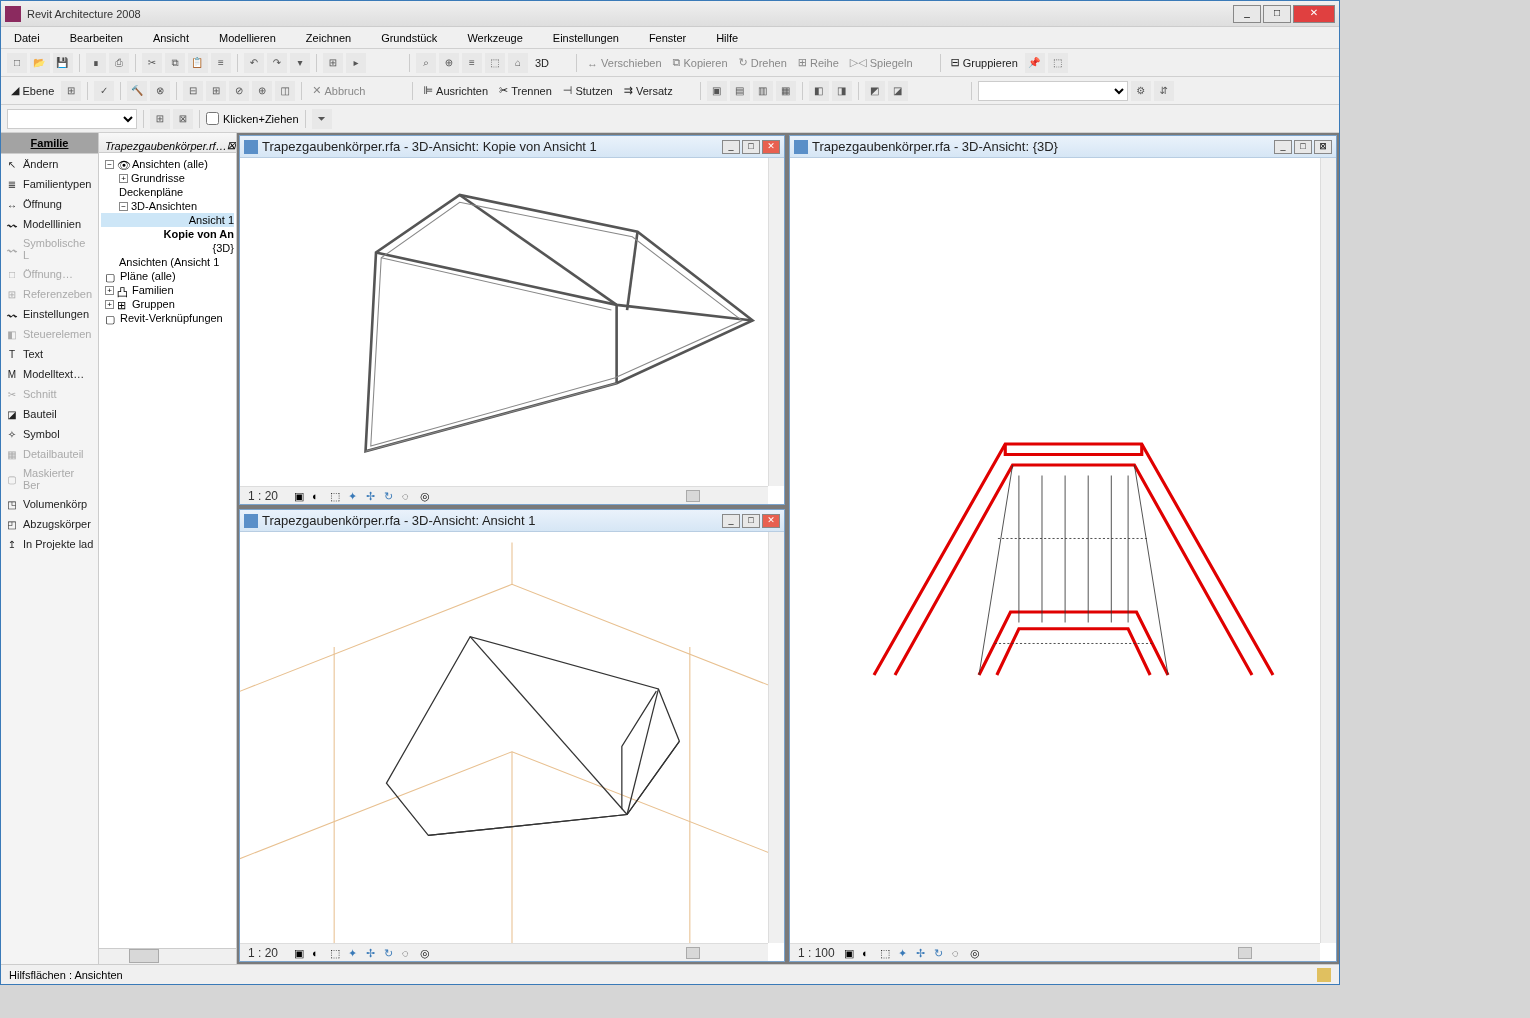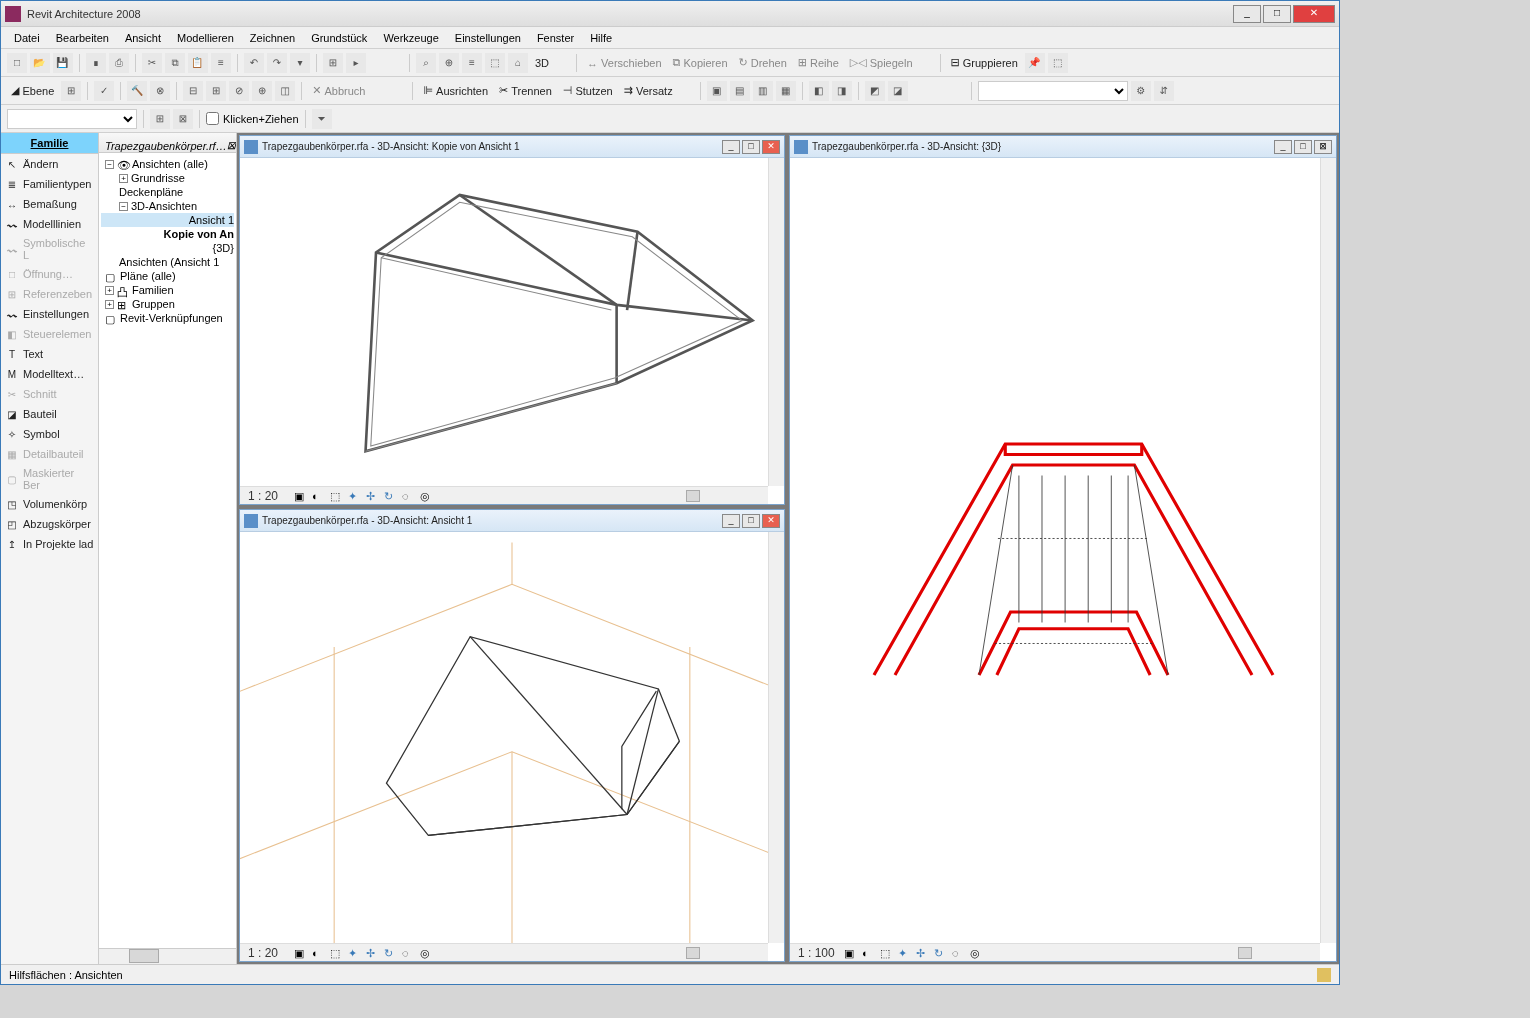--- a/index.html
+++ b/index.html
@@ -6,35 +6,35 @@
 body { background: #d6d6d6; width: 1530px; height: 1018px; overflow: hidden; }
 
 .window-frame { width: 1340px; height: 985px; background: #fff; border: 1px solid #3a7ab8; display: flex; flex-direction: column; position: relative; }
 .titlebar { height: 26px; background: linear-gradient(#f0f0f0, #dedede); display: flex; align-items: center; padding: 0 4px; border-bottom: 1px solid #ccc; }
 .titlebar .app-icon { width: 16px; height: 16px; background: #8b2a5f; margin-right: 6px; }
 .titlebar .title { flex: 1; color: #333; }
 .win-controls { display: flex; gap: 2px; }
 .win-btn { width: 28px; height: 18px; border: 1px solid #888; background: #e8e8e8; font-size: 10px; text-align: center; line-height: 14px; }
 .win-btn.close { background: #e04040; color: #fff; width: 42px; }
 
-.menubar { height: 22px; background: #f0f0f0; display: flex; align-items: center; padding: 0 6px; gap: 2px; border-bottom: 1px solid #d0d0d0; }
+.menubar { height: 22px; background: #f0f0f0; display: flex; align-items: center; padding: 0 6px; gap: 16px; border-bottom: 1px solid #d0d0d0; }
 .menubar span { padding: 2px 7px; cursor: default; }
 
 .toolbar-row { height: 28px; background: #f0f0f0; border-bottom: 1px solid #d0d0d0; display: flex; align-items: center; padding: 0 6px; gap: 3px; }
 .tb-btn { width: 20px; height: 20px; border: 1px solid transparent; background: #e8e8e8; display: inline-flex; align-items: center; justify-content: center; font-size: 10px; color: #555; }
 .tb-sep { width: 1px; height: 18px; background: #ccc; margin: 0 3px; }
 .tb-label { color: #888; padding: 0 4px; display: inline-flex; align-items: center; gap: 3px; }
 .tb-label.active { color: #222; }
 .tb-select { height: 20px; border: 1px solid #ccc; background: #fff; min-width: 130px; }
 .tb-input-wide { height: 20px; border: 1px solid #ccc; background: #fff; width: 150px; }
 
 .main-area { flex: 1; display: flex; overflow: hidden; }
 
 .design-bar { width: 98px; background: #f4f4f4; border-right: 1px solid #ccc; display: flex; flex-direction: column; }
-.design-bar .header { font-weight: bold; text-align: center; padding: 4px; border-bottom: 1px solid #ccc; background: #7dd3fc; text-decoration: underline; }
+.design-bar .header { font-weight: bold; text-align: center; padding: 4px; border-bottom: 1px solid #ccc; background: #a3a3a3; text-decoration: underline; }
 .db-item { display: flex; align-items: center; gap: 4px; padding: 3px 4px; color: #222; }
 .db-item.disabled { color: #aaa; }
 .db-item .icn { width: 14px; height: 14px; display: inline-flex; align-items: center; justify-content: center; font-size: 10px; }
 
 .project-browser { width: 138px; background: #fff; border-right: 1px solid #ccc; display: flex; flex-direction: column; }
 .pb-tab { height: 20px; background: linear-gradient(#f8f8f8,#e8e8e8); border-bottom: 1px solid #ccc; display: flex; align-items: flex-end; padding: 0 6px; font-size: 10px; overflow: hidden; white-space: nowrap; font-style: italic; }
 .pb-tree { flex: 1; padding: 4px 2px; overflow: auto; }
 .tree-node { padding: 1px 0 1px 4px; display: flex; align-items: center; gap: 3px; white-space: nowrap; }
 .tree-node.l1 { padding-left: 18px; }
 .tree-node.l2 { padding-left: 32px; justify-content: flex-end; }
@@ -46,21 +46,21 @@
 .pb-scroll .thumb { position: absolute; left: 30px; width: 30px; height: 14px; background: #d8d8d8; border: 1px solid #aaa; top: 0; }
 
 .mdi-area { flex: 1; background: #7a7a7a; padding: 2px; display: flex; gap: 4px; overflow: hidden; }
 .mdi-col { display: flex; flex-direction: column; gap: 4px; }
 .mdi-col.left { width: 546px; }
 .mdi-col.right { flex: 1; }
 
 .child-window { background: #fff; border: 1px solid #7aa3cc; display: flex; flex-direction: column; }
 .child-titlebar { height: 22px; background: linear-gradient(#eaf2fb,#d6e6f5); display: flex; align-items: center; padding: 0 4px; gap: 4px; border-bottom: 1px solid #b8cde2; }
 .child-titlebar .cicon { width: 14px; height: 14px; background: #5a8fc8; }
-.child-titlebar .ctitle { flex: 1; font-size: 10px; color: #222; overflow: hidden; white-space: nowrap; }
+.child-titlebar .ctitle { flex: 1; font-size: 13px; color: #222; overflow: hidden; white-space: nowrap; }
 .child-titlebar .cbtns { display: flex; gap: 2px; }
 .cbtn { width: 18px; height: 14px; border: 1px solid #888; background: #e8e8e8; font-size: 9px; text-align: center; line-height: 11px; }
 .cbtn.cl { background: #e86050; color: #fff; }
 .child-body { flex: 1; background: #fff; position: relative; overflow: hidden; }
 .viewport-scroll-v { position: absolute; right: 0; top: 0; bottom: 18px; width: 16px; background: #f0f0f0; border-left: 1px solid #ddd; }
 .viewport-scroll-h { position: absolute; left: 0; right: 16px; bottom: 0; height: 18px; background: #f0f0f0; border-top: 1px solid #ddd; display: flex; align-items: center; gap: 6px; padding: 0 8px; }
 .vp-scale { font-size: 12px; color: #333; min-width: 40px; }
 .vp-icn { width: 12px; height: 12px; display: inline-block; }
 .vp-thumb { width: 14px; height: 12px; background: #d8d8d8; border: 1px solid #aaa; margin-left: auto; margin-right: 60px; }
 
@@ -198,21 +198,21 @@
           <div class="db-item">
             <span class="icn">↖</span>
             <span>Ändern</span>
           </div>
           <div class="db-item">
             <span class="icn">≣</span>
             <span>Familientypen</span>
           </div>
           <div class="db-item">
             <span class="icn">↔</span>
-            <span>Bemaßung</span>
+            <span>Öffnung</span>
           </div>
           <div class="db-item">
             <span class="icn">〰</span>
             <span>Modelllinien</span>
           </div>
           <div class="db-item disabled">
             <span class="icn">〰</span>
             <span>Symbolische L</span>
           </div>
           <div class="db-item disabled">

